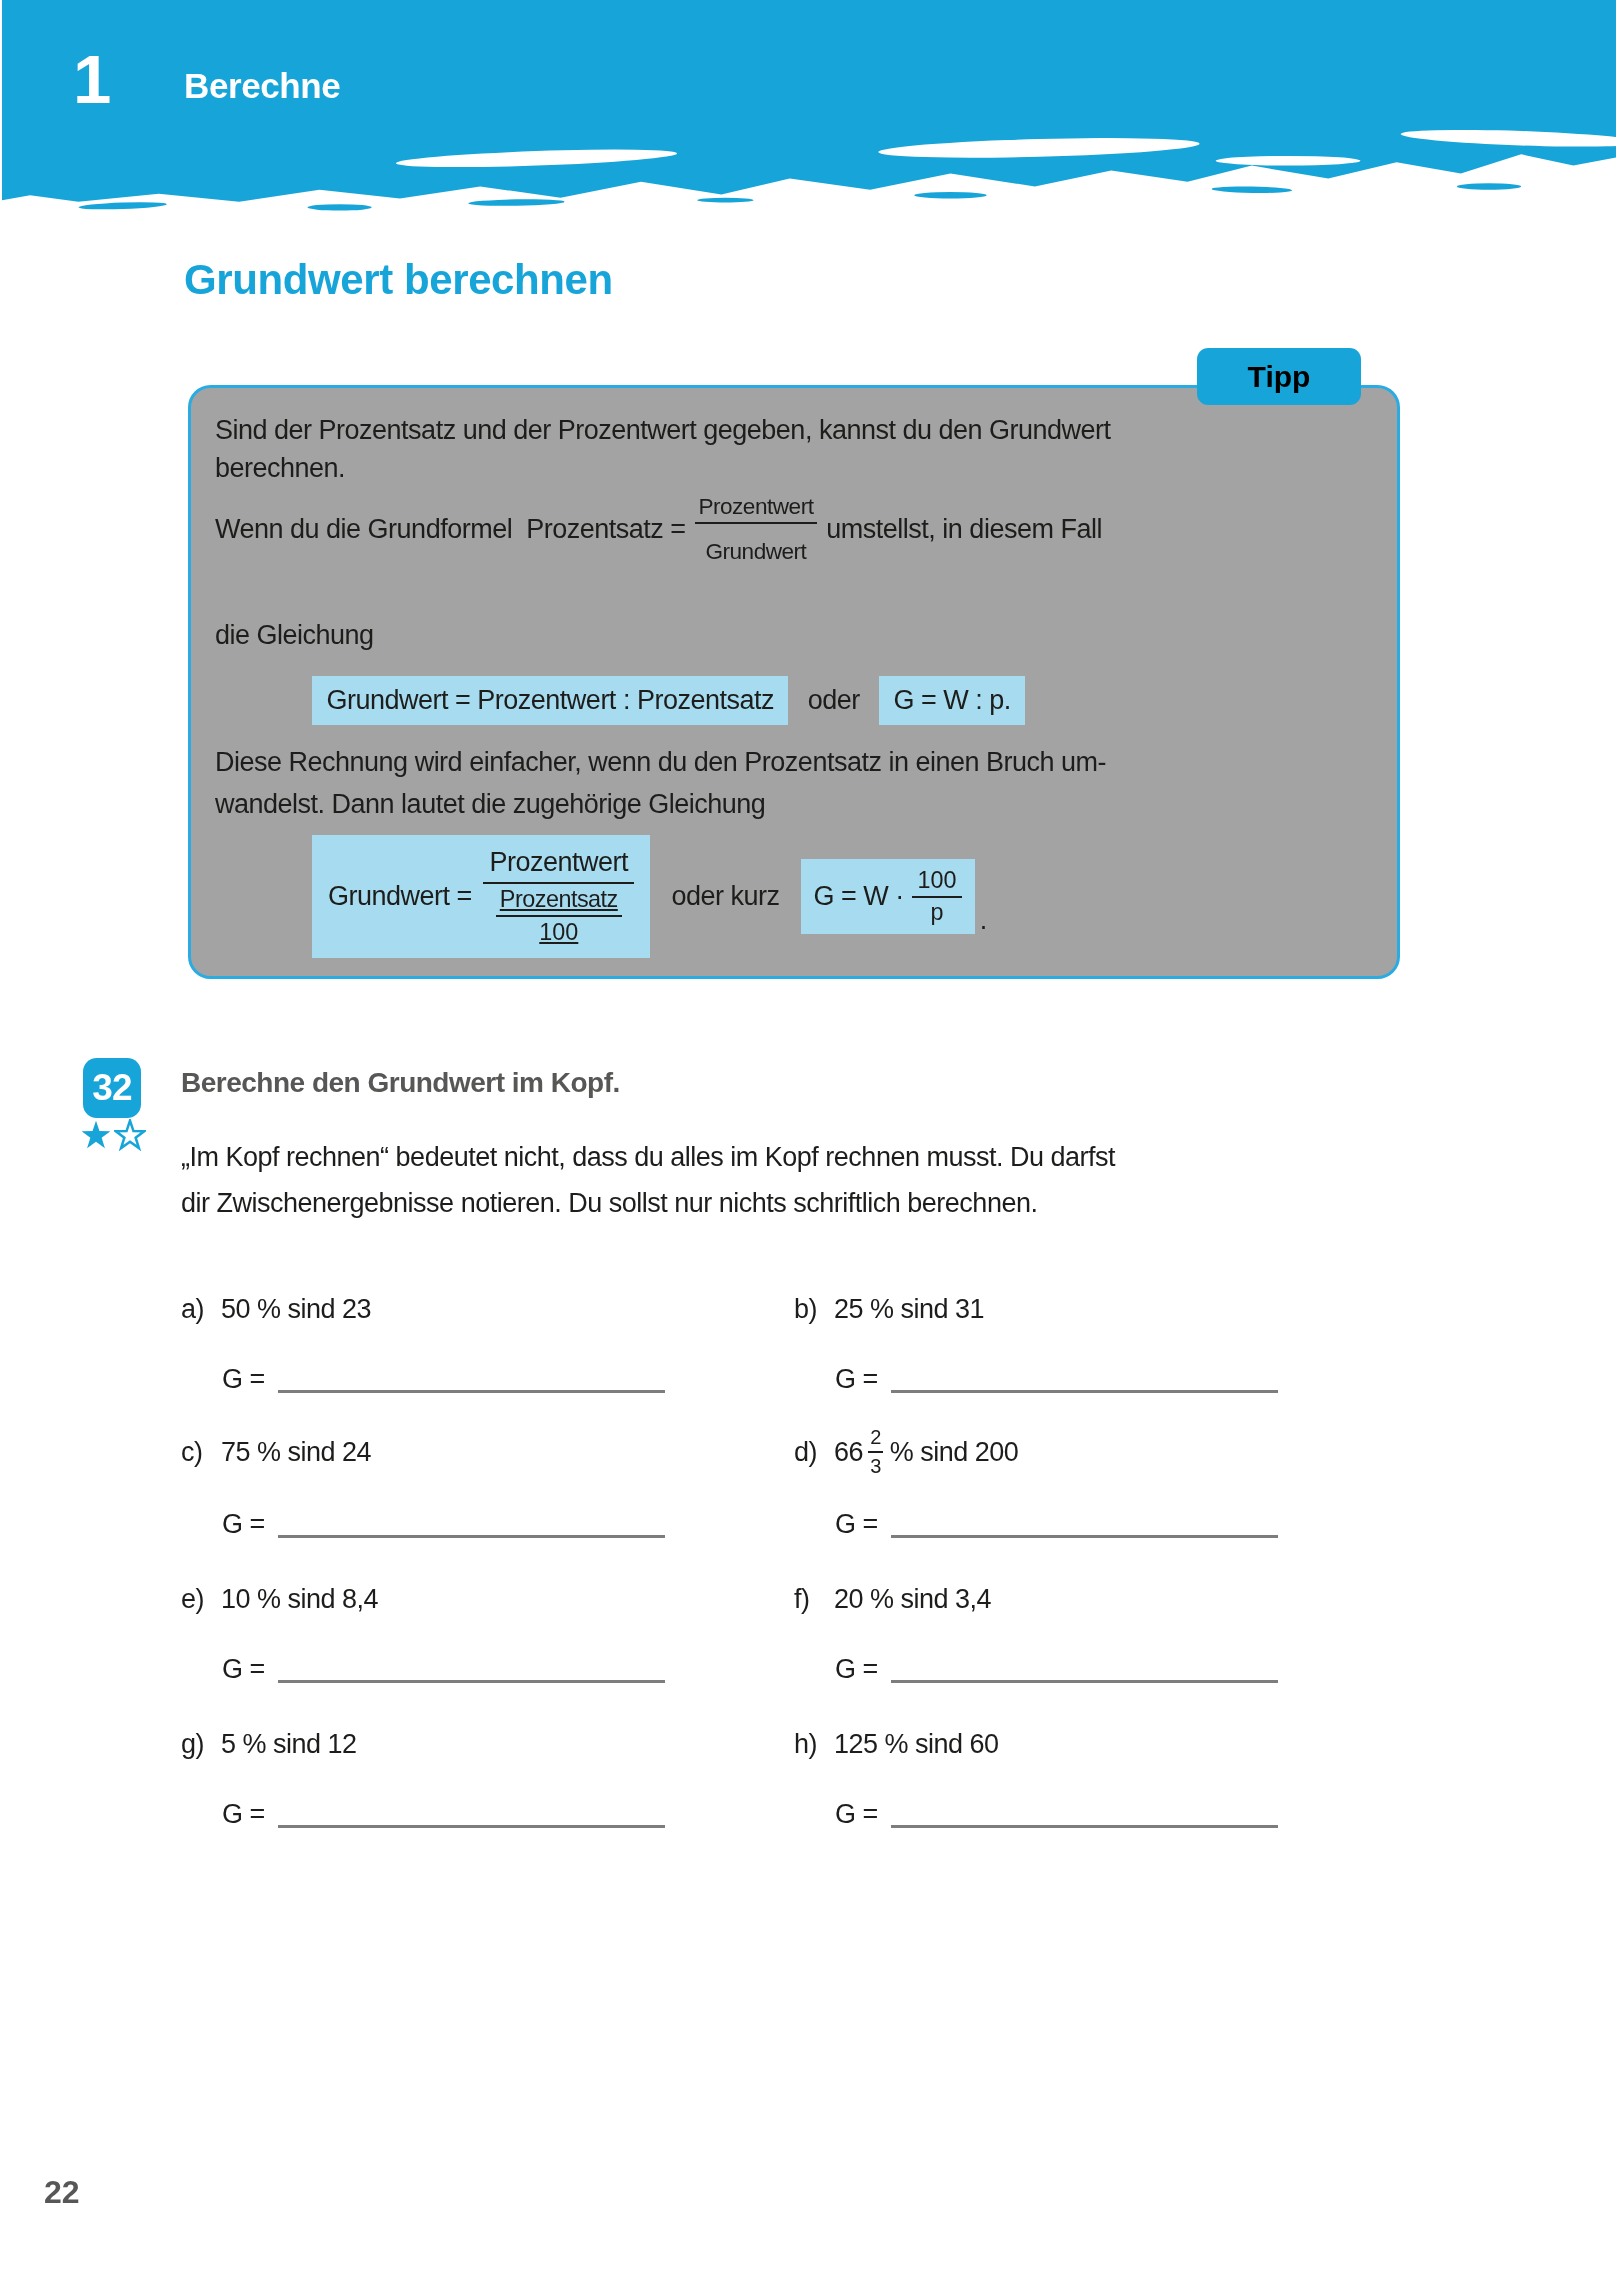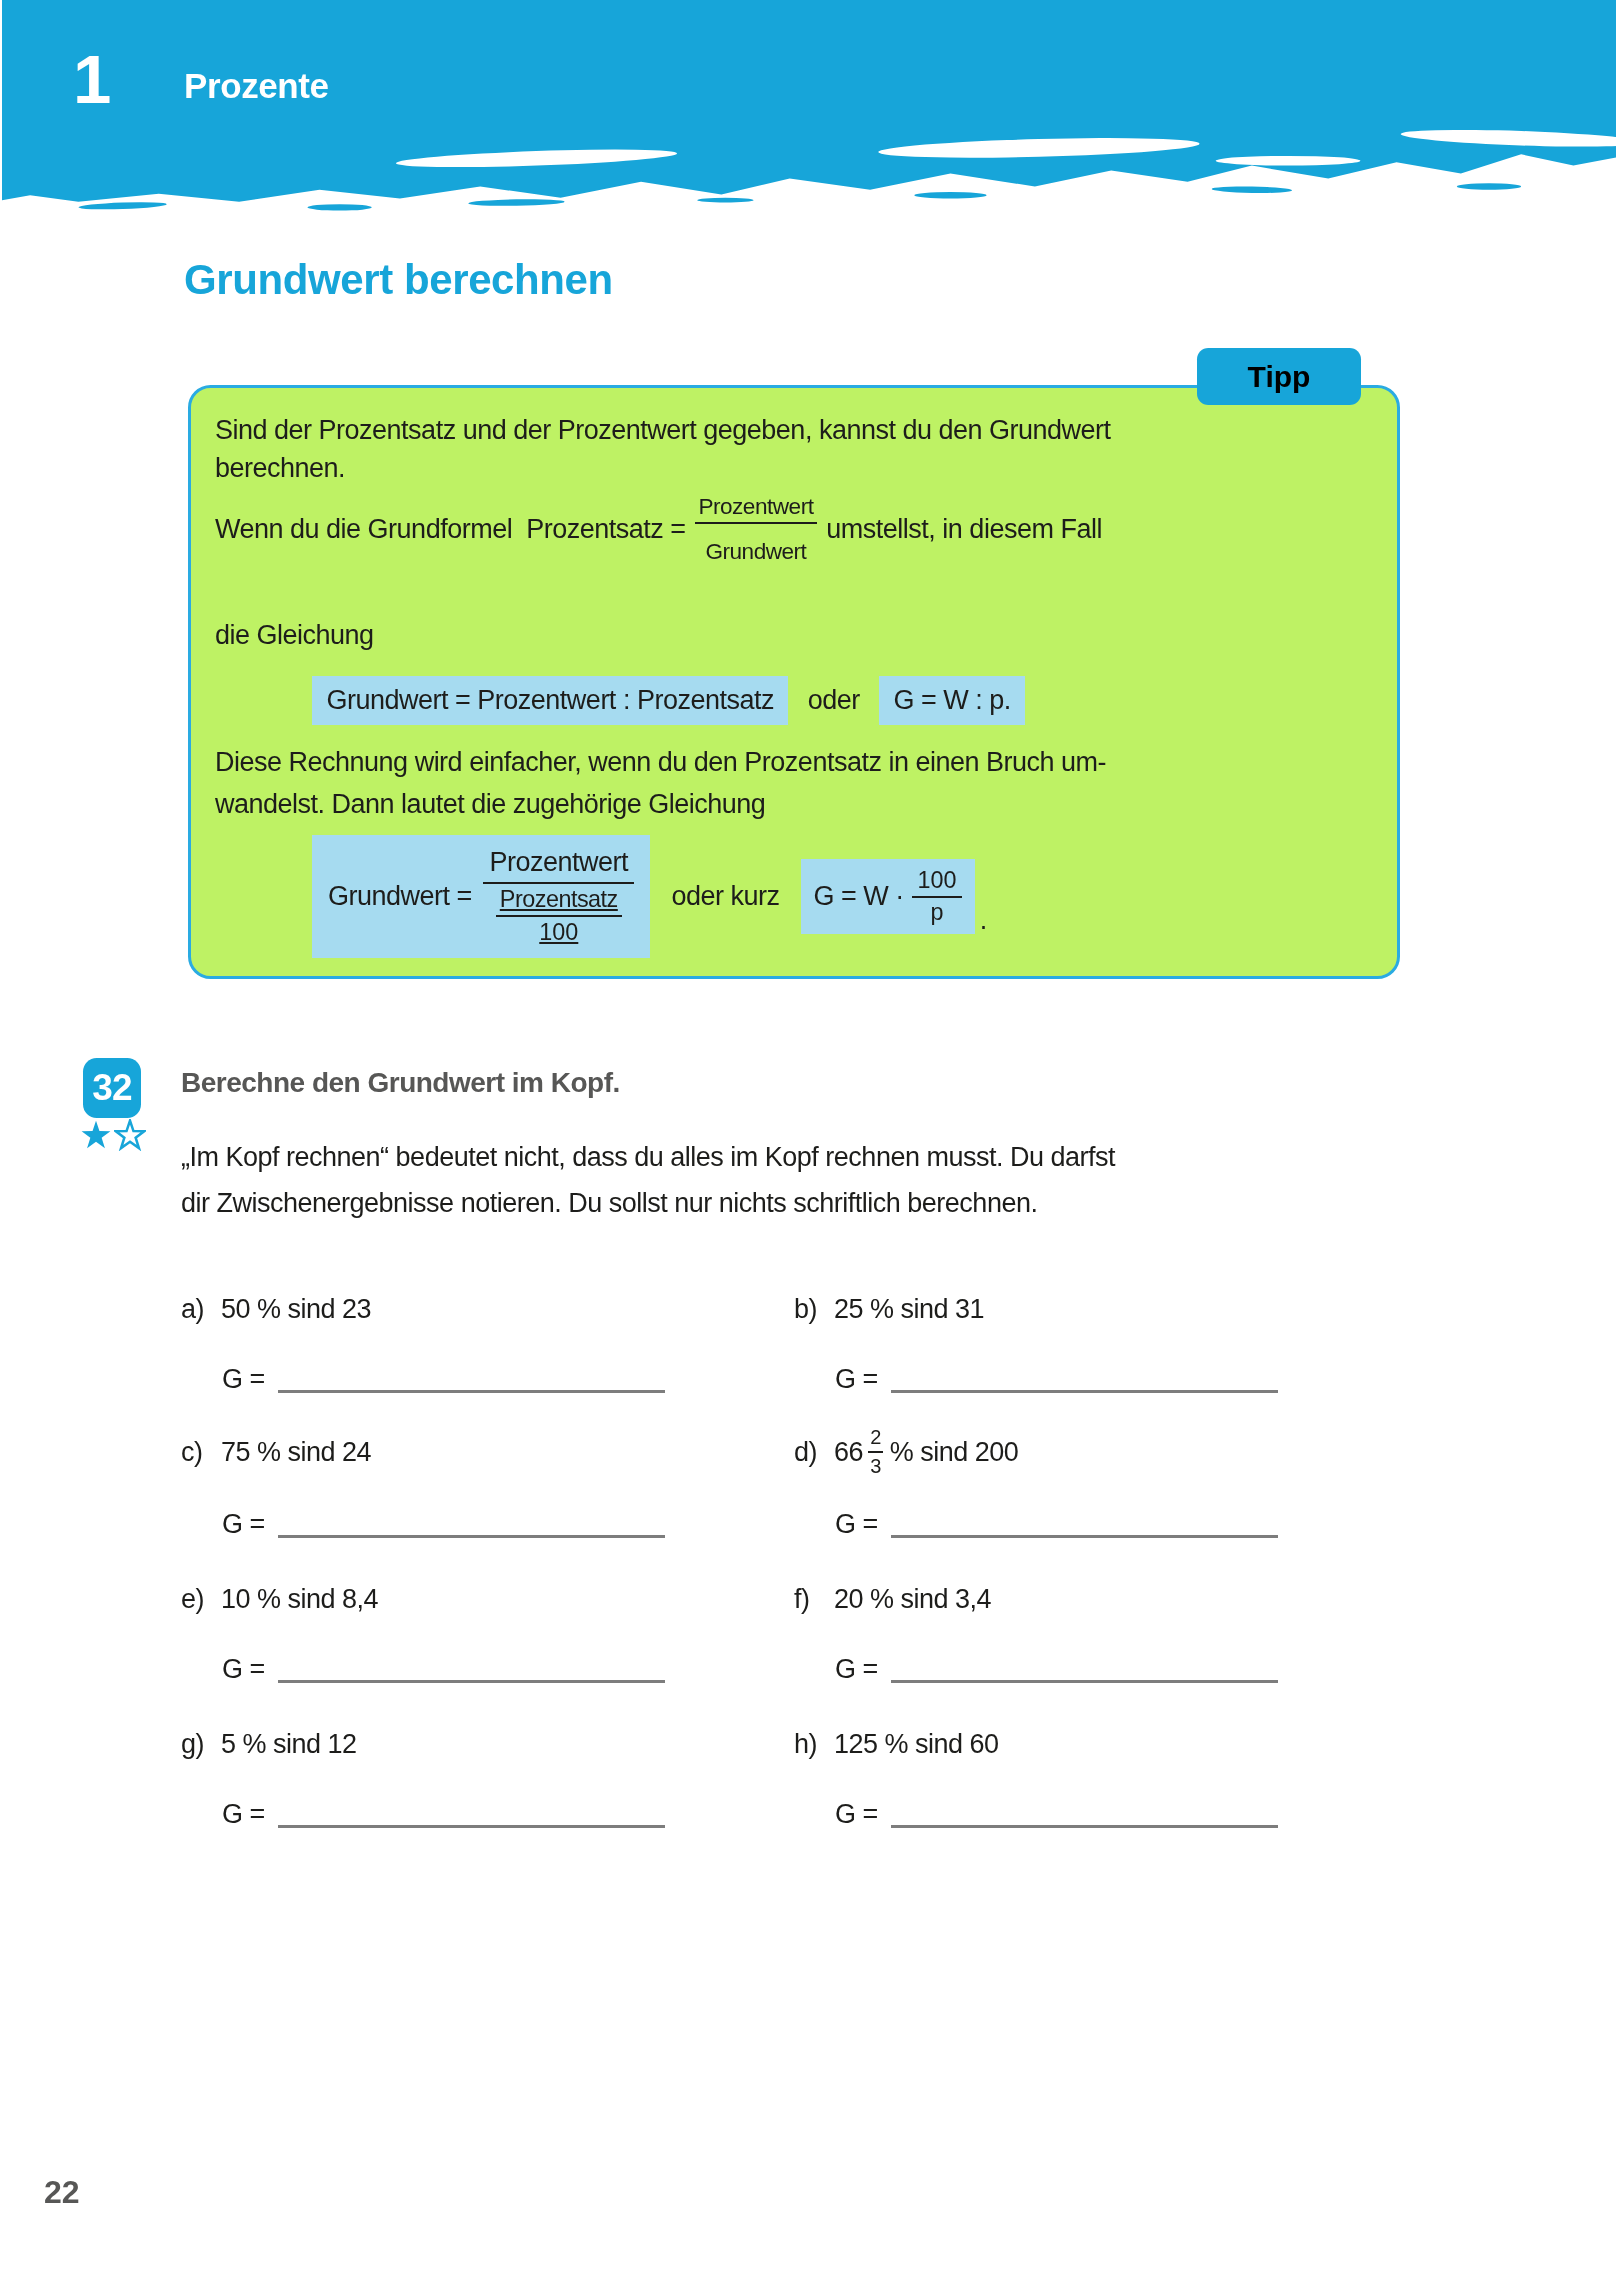--- a/index.html
+++ b/index.html
@@ -23,21 +23,21 @@
   }
   
   .section-title{
     position:absolute;left:184px;top:256px;
     font-size:42px;font-weight:700;color:#17a5d9;letter-spacing:-0.4px;
     white-space:nowrap;
   }
   
   .tip-box{
     position:absolute;left:188px;top:385px;width:1212px;height:594px;
-    background:#bef264;border:3.2px solid #2aabe2;border-radius:22.6px;
+    background:#a3a3a3;border:3.2px solid #2aabe2;border-radius:22.6px;
     box-sizing:border-box;
   }
   .tip-tab{
     position:absolute;left:1197px;top:348px;width:164px;height:57px;
     background:#17a5d9;border-radius:11.3px;
     display:flex;align-items:center;justify-content:center;
     z-index:3;
   }
   .tip-tab-label{font-size:30px;font-weight:700;color:#000000;}
   .tip-line{
@@ -145,21 +145,21 @@
     <ellipse cx="160,"></ellipse>
     <ellipse cx="150" cy="256" rx="55" ry="4" fill="#17a5d9" transform="rotate(-2 150 256)"></ellipse>
     <ellipse cx="420" cy="258" rx="40" ry="4" fill="#17a5d9"></ellipse>
     <ellipse cx="640" cy="252" rx="60" ry="4" fill="#17a5d9" transform="rotate(-1 640 252)"></ellipse>
     <ellipse cx="900" cy="249" rx="35" ry="3" fill="#17a5d9"></ellipse>
     <ellipse cx="1180" cy="243" rx="45" ry="4" fill="#17a5d9"></ellipse>
     <ellipse cx="1555" cy="236" rx="50" ry="4" fill="#17a5d9" transform="rotate(1 1555 236)"></ellipse>
     <ellipse cx="1850" cy="232" rx="40" ry="4" fill="#17a5d9"></ellipse>
   </svg>
   <div class="chapter-number">1</div>
-  <div class="chapter-title">Prozente</div>
+  <div class="chapter-title">Berechne</div>
 
   <div class="section-title">Grundwert berechnen</div>
 
   <div class="tip-tab">
     <span class="tip-tab-label">Tipp</span>
   </div>
   <div class="tip-box">
     <div class="tip-line tl1">Sind der Prozentsatz und der Prozentwert gegeben, kannst du den Grundwert</div>
     <div class="tip-line tl2">berechnen.</div>
     <div class="tip-line tl3">

